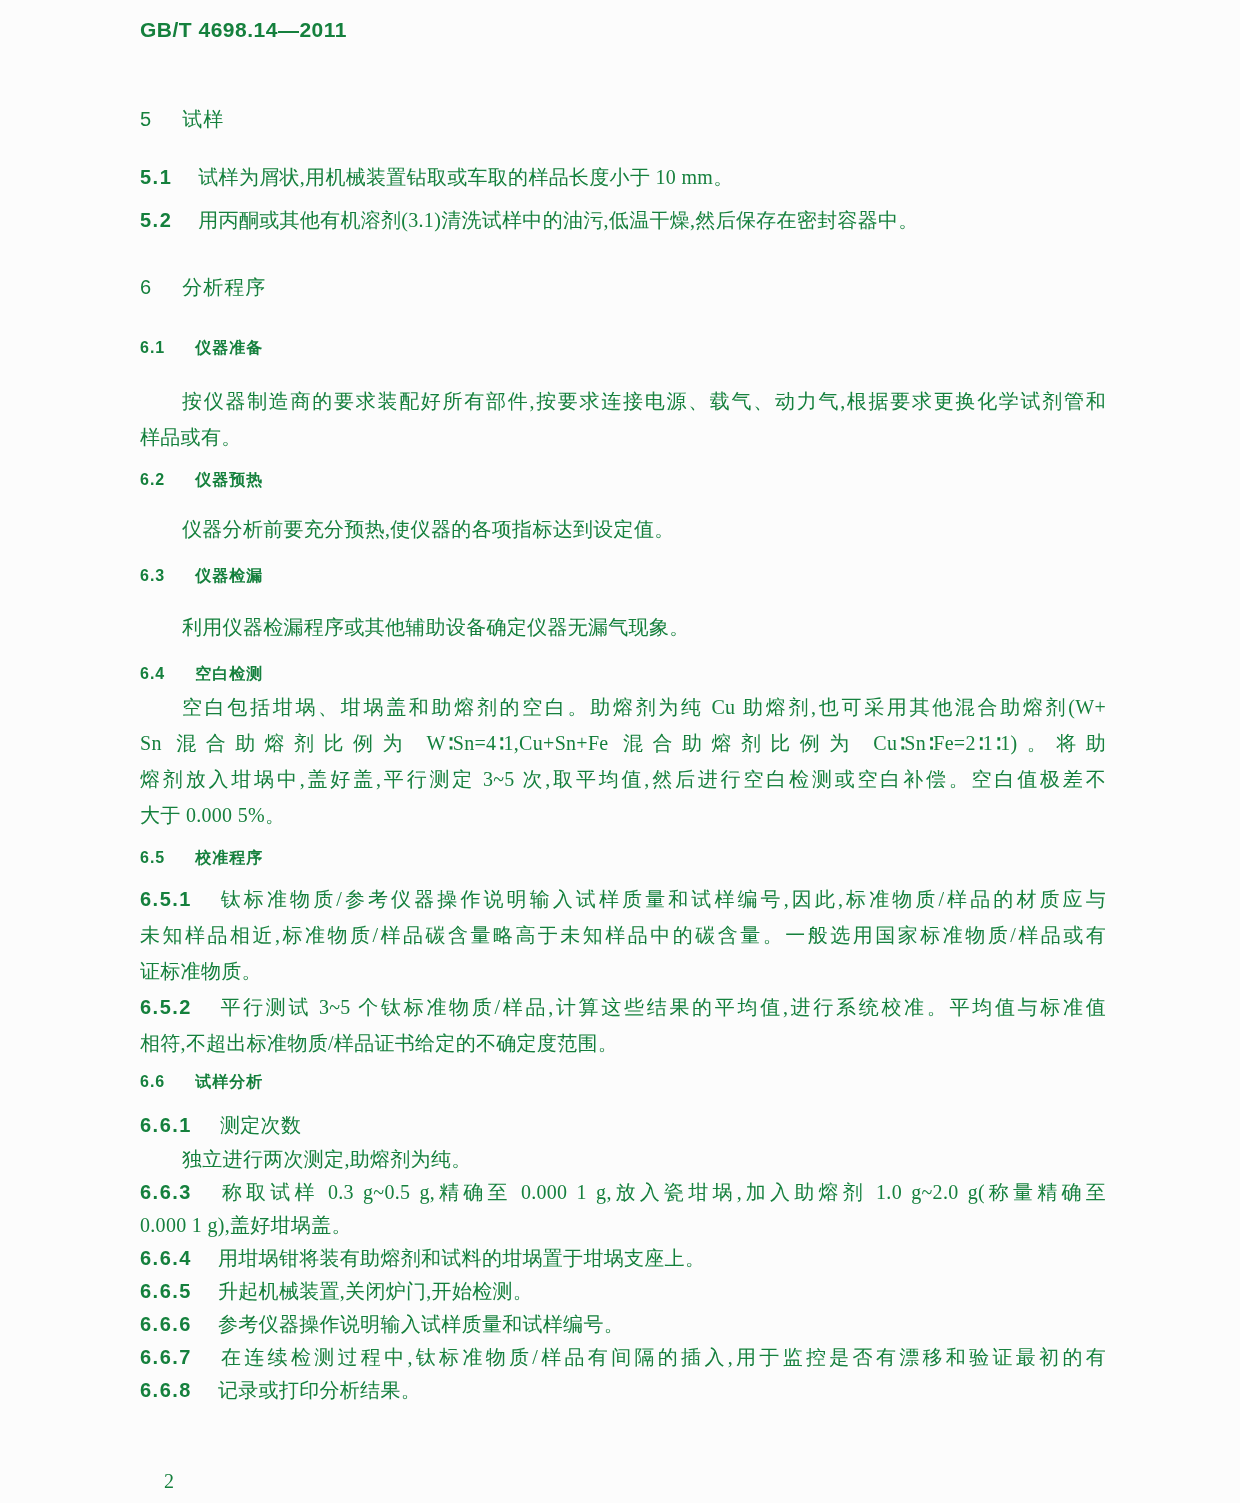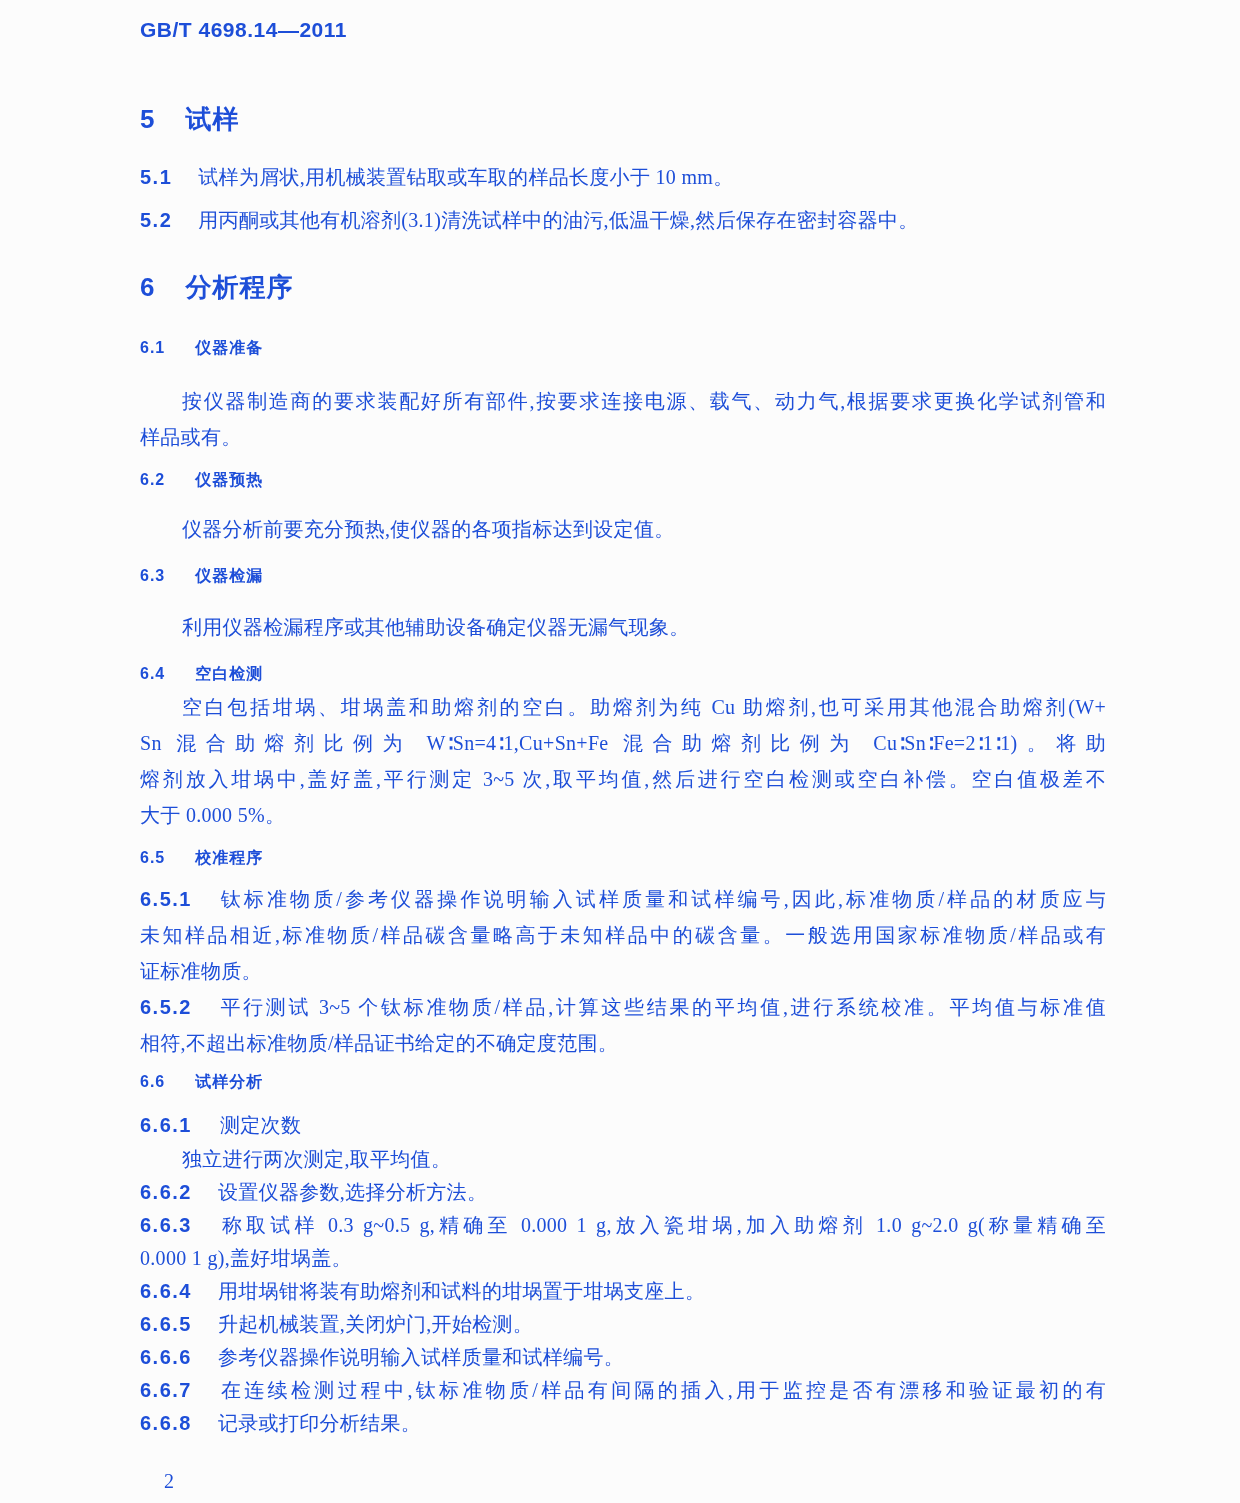--- a/index.html
+++ b/index.html
@@ -3,32 +3,32 @@
 <meta charset="utf-8">
 <style>
   html,body{margin:0;padding:0;background:#e9e9e9;}
   .page{
     position:relative;
     width:1240px;height:1503px;
     margin:0 auto;
     background:#fcfcfc;
     box-sizing:border-box;
     padding:16px 134px 12px 140px;
-    color:#1d4ed8;
+    color:#15803d;
     font-family:"Liberation Serif","DejaVu Serif",serif;
     font-size:20px;
     letter-spacing:0.3px;
     overflow:hidden;
   }
   .code{
     font-family:"Liberation Sans","DejaVu Sans",sans-serif;
     font-weight:700;font-size:21px;line-height:28px;letter-spacing:0.5px;
   }
-  .h1{font-family:"Liberation Sans","DejaVu Sans",sans-serif;font-weight:700;
-      font-size:26px;line-height:30px;letter-spacing:1px;}
+  .h1{font-family:"Liberation Sans","DejaVu Sans",sans-serif;font-weight:400;
+      font-size:20px;line-height:30px;letter-spacing:1px;}
   .h2{font-family:"Liberation Sans","DejaVu Sans",sans-serif;font-weight:700;
       font-size:16px;line-height:30px;letter-spacing:1px;}
   .hnum{margin-right:30px;}
   .num{font-family:"Liberation Sans","DejaVu Sans",sans-serif;font-weight:700;
        margin-right:26px;letter-spacing:1.5px;}
   .h4num{font-family:"Liberation Sans","DejaVu Sans",sans-serif;font-weight:700;
        margin-right:28px;letter-spacing:1.5px;}
   .line{line-height:36px;text-align:justify;text-align-last:justify;}
   .single{text-align:left;text-align-last:left;}
   .ind{text-indent:42px;}
@@ -111,25 +111,24 @@
   <div>
     <div class="line"><span class="num">6.5.2</span><span>平行测试 3~5 个钛标准物质/样品,计算这些结果的平均值,进行系统校准。平均值与标准值</span></div>
     <div class="line single">相符,不超出标准物质/样品证书给定的不确定度范围。</div>
   </div>
 
   <div class="h2 mt-h66"><span class="hnum">6.6</span><span>试样分析</span></div>
 
   <div class="line single h4 mt-h661"><span class="h4num">6.6.1</span><span>测定次数</span></div>
 
   <div class="tight mt-p661">
-    <div class="line single ind">独立进行两次测定,取平均值。</div>
+    <div class="line single ind">独立进行两次测定,助熔剂为纯。</div>
   </div>
 
   <div class="tight">
-    <div class="line single"><span class="num">6.6.2</span><span>设置仪器参数,选择分析方法。</span></div>
 
     <div class="line"><span class="num">6.6.3</span><span>称取试样 0.3 g~0.5 g,精确至 0.000 1 g,放入瓷坩埚,加入助熔剂 1.0 g~2.0 g(称量精确至</span></div>
     <div class="line single">0.000 1 g),盖好坩埚盖。</div>
 
     <div class="line single"><span class="num">6.6.4</span><span>用坩埚钳将装有助熔剂和试料的坩埚置于坩埚支座上。</span></div>
 
     <div class="line single"><span class="num">6.6.5</span><span>升起机械装置,关闭炉门,开始检测。</span></div>
 
     <div class="line single"><span class="num">6.6.6</span><span>参考仪器操作说明输入试样质量和试样编号。</span></div>
 

